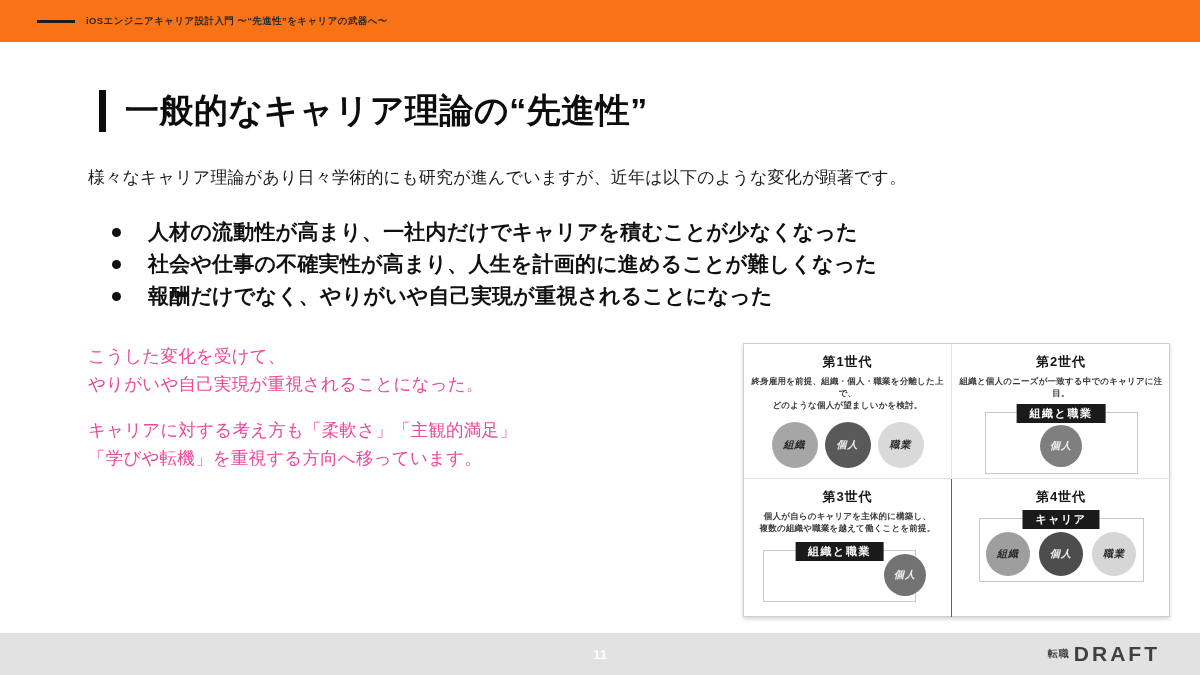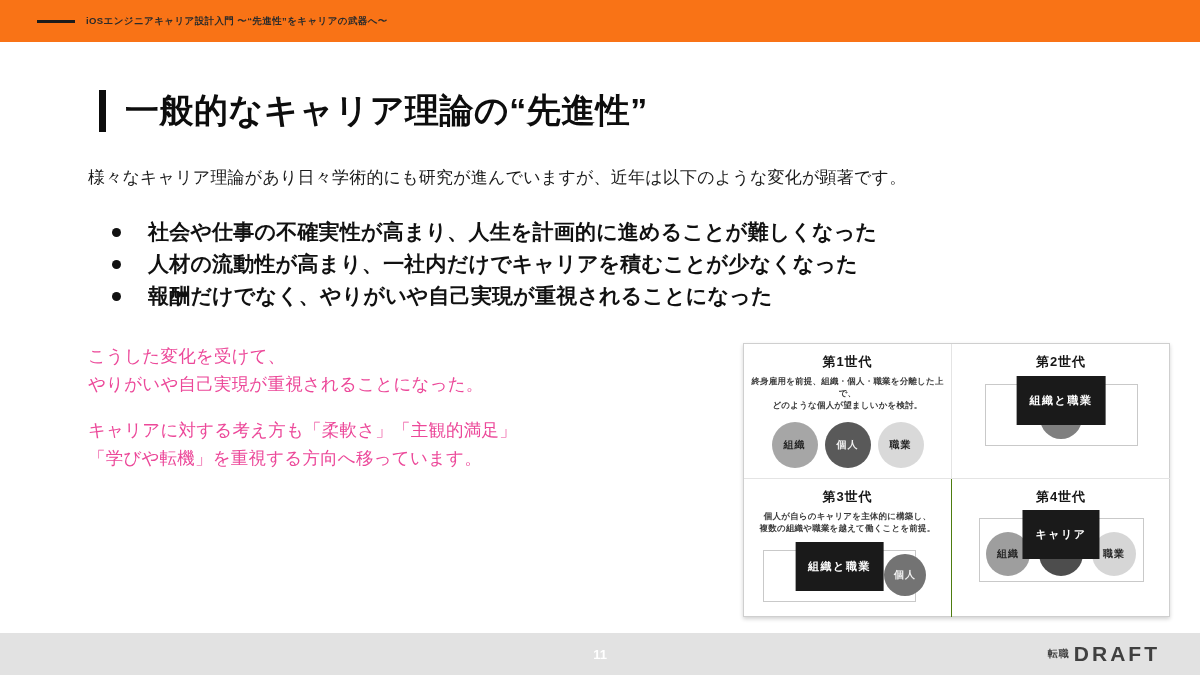--- a/index.html
+++ b/index.html
@@ -35,26 +35,26 @@
   .quad{position:absolute;box-sizing:border-box;text-align:center;}
   .q1{left:0;top:0;width:208px;height:135px;border-right:1px solid #e4e4e4;border-bottom:1px solid #e4e4e4;}
   .q2{left:208px;top:0;width:218px;height:135px;border-bottom:1px solid #e4e4e4;}
   .q3{left:0;top:135px;width:208px;height:138px;border-right:1px solid #4d7c0f;}
   .q4{left:208px;top:135px;width:218px;height:138px;}
   .gen-title{margin-top:9px;font-size:13px;font-weight:800;color:#151515;letter-spacing:1px;}
   .gen-desc{margin-top:4px;font-size:8.5px;font-weight:600;color:#3a3a3a;line-height:12px;letter-spacing:.2px;}
   .circle-row{display:flex;justify-content:center;align-items:center;gap:7px;}
   .q1 .circle-row{margin-top:11px;}
   .circle{border-radius:50%;display:flex;align-items:center;justify-content:center;
-          font-size:10px;font-weight:700;letter-spacing:1px;flex:0 0 auto;}
+          font-size:10px;font-weight:700;letter-spacing:1px;flex:0 0 auto;font-style:italic;}
   .d46{width:46px;height:46px;} .d44{width:44px;height:44px;} .d42{width:42px;height:42px;}
 
   .frame{position:relative;border:1px solid #c9c9c9;box-sizing:border-box;}
   .frame-label{position:absolute;top:-9px;left:50%;transform:translateX(-50%);background:#1a1a1a;
-               color:#fff;font-size:11px;font-weight:700;letter-spacing:1.5px;padding:17px 13px;white-space:nowrap;}
+               color:#fff;font-size:11px;font-weight:700;letter-spacing:1.5px;padding:2px 13px;white-space:nowrap;}
   .f2{width:153px;height:62px;margin:13px auto 0;display:flex;align-items:center;justify-content:center;}
   .f2 .circle{margin-top:6px;}
   .f3{width:153px;height:52px;margin:16px 0 0 19px;}
   .f3 .circle{position:absolute;top:3px;right:-11px;}
   .f4{width:165px;height:64px;margin:12px auto 0;display:flex;align-items:center;justify-content:center;}
   .f4 .circle-row{margin-top:8px;gap:9px;}
 
   
   .bottom-strip{position:absolute;left:0;top:633px;width:1200px;height:42px;background:#e2e2e2;}
   .page-num{position:absolute;left:0;right:0;top:0;height:42px;display:flex;align-items:center;
@@ -78,25 +78,25 @@
     <div class="title-row">
       <span class="accent-bar"></span>
       <h1 class="slide-title">一般的なキャリア理論の“先進性”</h1>
     </div>
 
     <p class="intro">様々なキャリア理論があり日々学術的にも研究が進んでいますが、近年は以下のような変化が顕著です。</p>
 
     <ul class="bullets">
       <li>
         <span class="dot"></span>
-        <span>社会や仕事の不確実性が高まり、人生を計画的に進めることが難しくなった</span>
+        <span>人材の流動性が高まり、一社内だけでキャリアを積むことが少なくなった</span>
       </li>
       <li>
         <span class="dot"></span>
-        <span>人材の流動性が高まり、一社内だけでキャリアを積むことが少なくなった</span>
+        <span>社会や仕事の不確実性が高まり、人生を計画的に進めることが難しくなった</span>
       </li>
       <li>
         <span class="dot"></span>
         <span>報酬だけでなく、やりがいや自己実現が重視されることになった</span>
       </li>
     </ul>
 
     <div class="lead">
       <div>こうした変化を受けて、</div>
       <div>やりがいや自己実現が重視されることになった。</div>
@@ -121,20 +121,23 @@
             <span>個人</span>
           </div>
           <div class="circle d46" style="background: rgb(217, 217, 217); color: rgb(38, 38, 38);">
             <span>職業</span>
           </div>
         </div>
       </div>
 
       <div class="quad q2">
         <div class="gen-title">第2世代</div>
+        <div class="gen-desc">
+          <div>組織と個人のニーズが一致する中でのキャリアに注目。</div>
+        </div>
         <div class="frame f2">
           <div class="frame-label">組織と職業</div>
           <div class="circle d42" style="background: rgb(127, 127, 127); color: rgb(242, 242, 242);">
             <span>個人</span>
           </div>
         </div>
       </div>
 
       <div class="quad q3">
         <div class="gen-title">第3世代</div>

